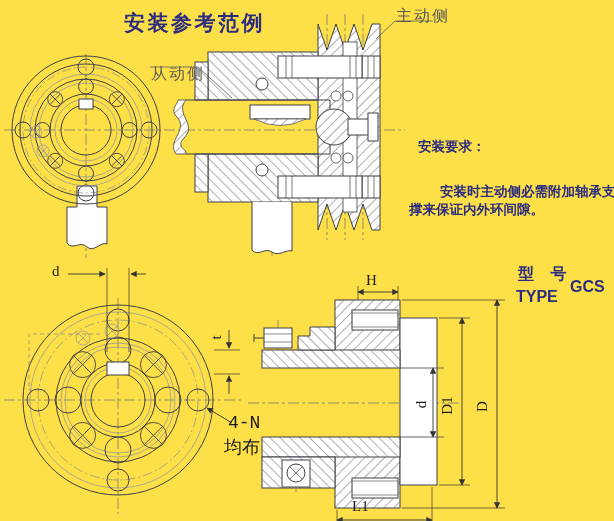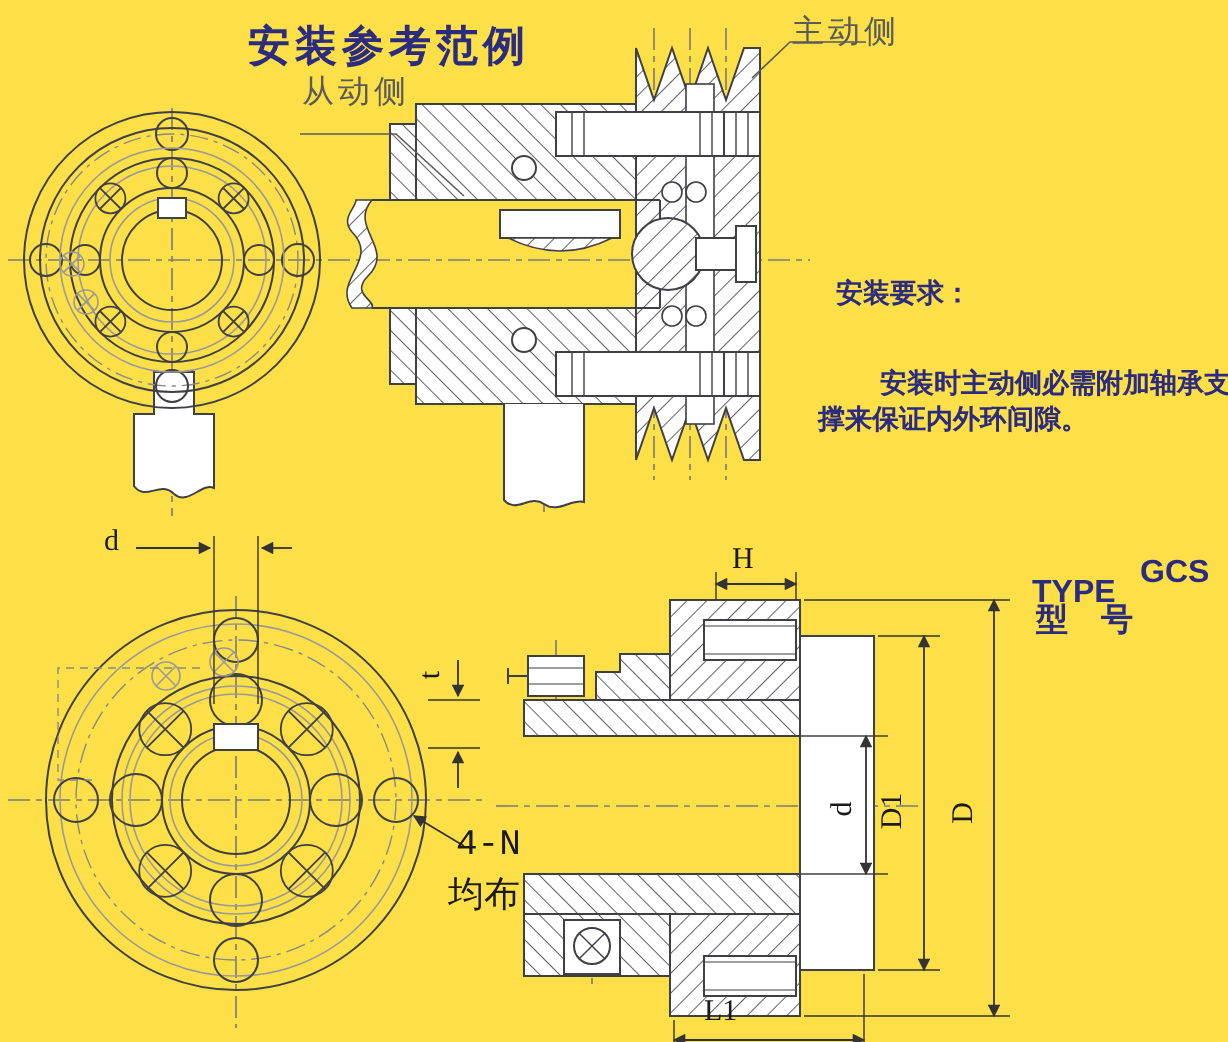--- a/index.html
+++ b/index.html
@@ -5,21 +5,21 @@
   html,body{margin:0;padding:0;background:#fff;}
   .page{position:relative;width:614px;height:521px;background:#fde047;overflow:hidden;
         font-family:"Liberation Sans",sans-serif;}
   svg{position:absolute;left:0;top:0;}
   .txt{position:absolute;white-space:nowrap;}
   .title{font-size:21px;font-weight:bold;color:#2b2b80;letter-spacing:2.5px;}
   .small-label{font-size:16px;color:#5a5a5a;font-family:"Liberation Serif",serif;letter-spacing:2px;}
   .note-h{font-size:13.5px;font-weight:bold;color:#2b2b80;}
   .note-b{font-size:13.5px;font-weight:600;color:#2b2b80;}
   .model{font-size:16px;font-weight:bold;color:#2b2b80;}
-  .model-cn{word-spacing:12px;margin-top:36px;}
+  .model-cn{word-spacing:12px;}
   .dim{font-size:15px;color:#1a1a1a;font-family:"Liberation Serif",serif;}
   .dim-cn{font-size:18px;color:#1a1a1a;font-family:Liberation Mono, monospace;}
   .rot{transform:rotate(-90deg);transform-origin:center;}
 </style>
 </head>
 <body>
 
 <div class="page">
 
 <svg width="614" height="521" viewBox="0 0 614 521">
@@ -263,21 +263,21 @@
   </g>
 
   <g stroke="#5a5a5a" stroke-width="0.8" fill="none">
     <polyline points="150,67 198,67 232,98"></polyline>
     <polyline points="433,21 395,21 376,39"></polyline>
   </g>
 </svg>
 
 <span class="txt title" style="left:124px;top:9px">安装参考范例</span>
 
-<span class="txt small-label" style="left:151px;top:36px">从动侧</span>
+<span class="txt small-label" style="left:151px;top:64px">从动侧</span>
 <span class="txt small-label" style="left:396px;top:6px">主动侧</span>
 
 <span class="txt note-h" style="left:418px;top:138px">安装要求：</span>
 <span class="txt note-b" style="left:440px;top:183px">安装时主动侧必需附加轴承支</span>
 <span class="txt note-b" style="left:409px;top:201px">撑来保证内外环间隙。</span>
 
 <span class="txt model model-cn" style="left:518px;top:264px">型 号</span>
 <span class="txt model" style="left:516px;top:288px">TYPE</span>
 <span class="txt model" style="left:570px;top:278px">GCS</span>
 

